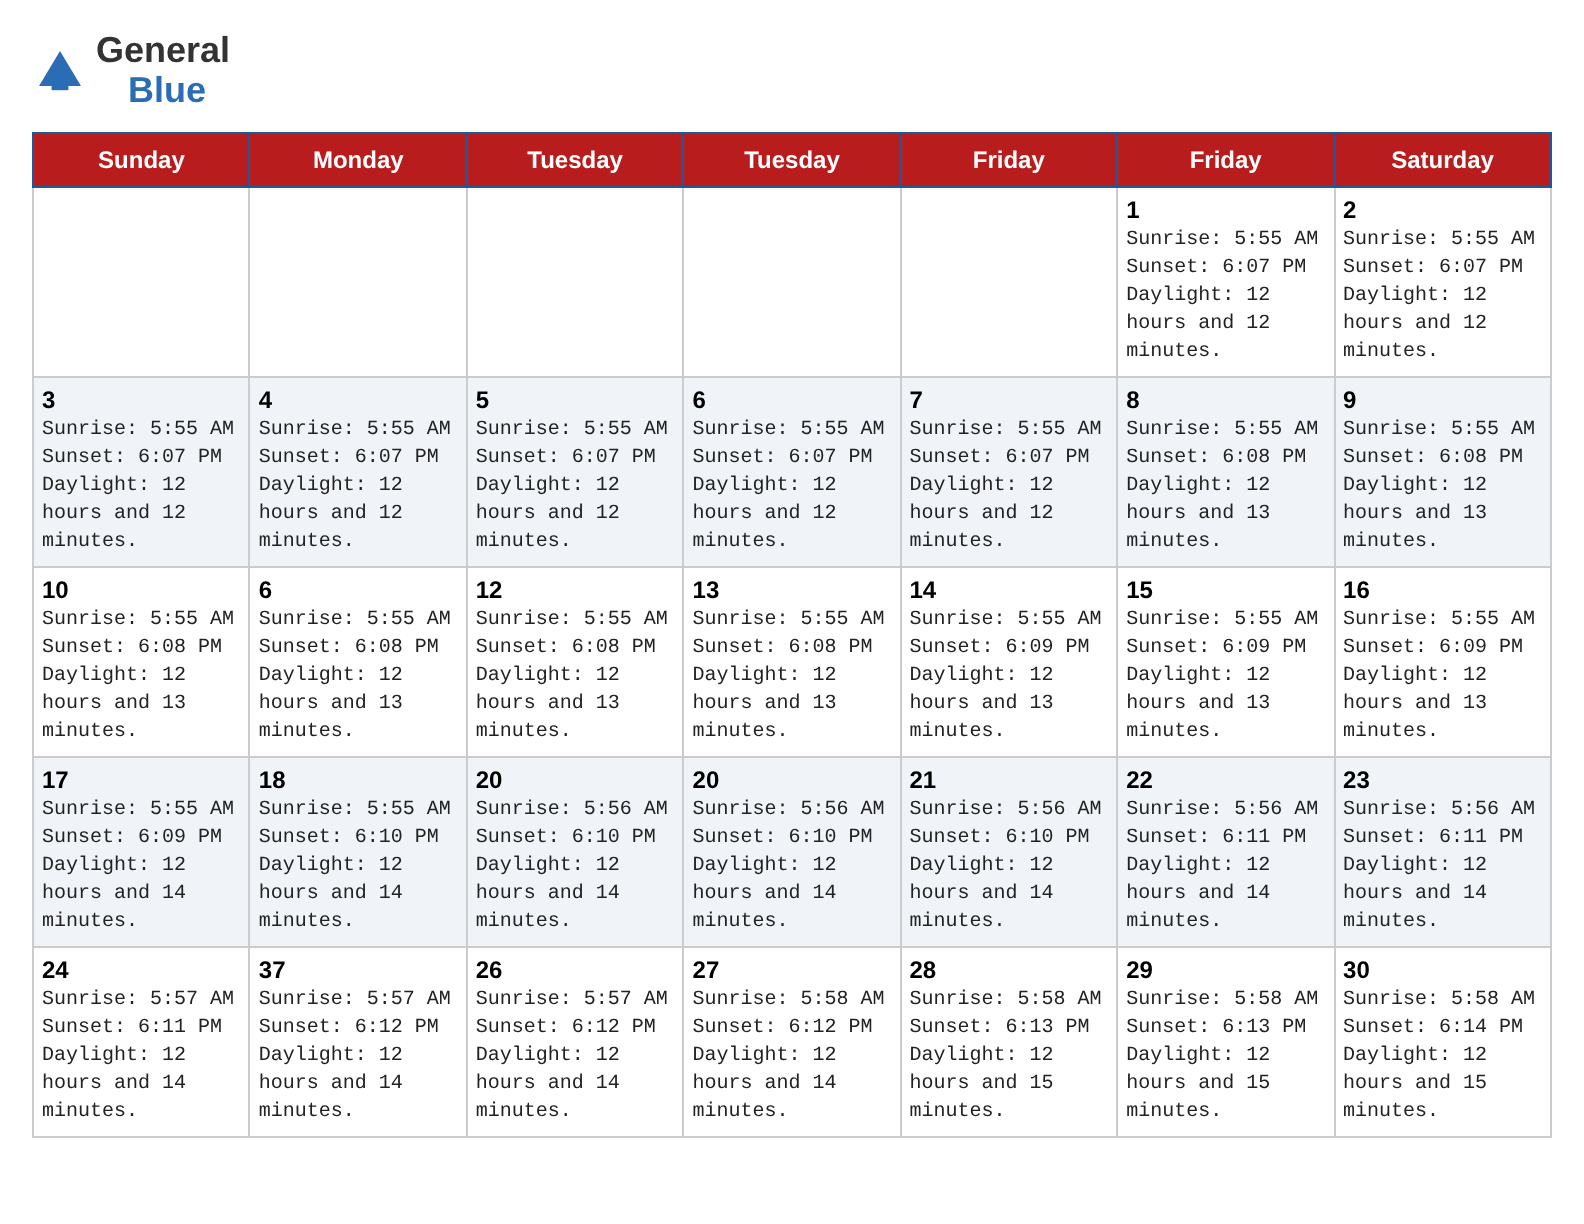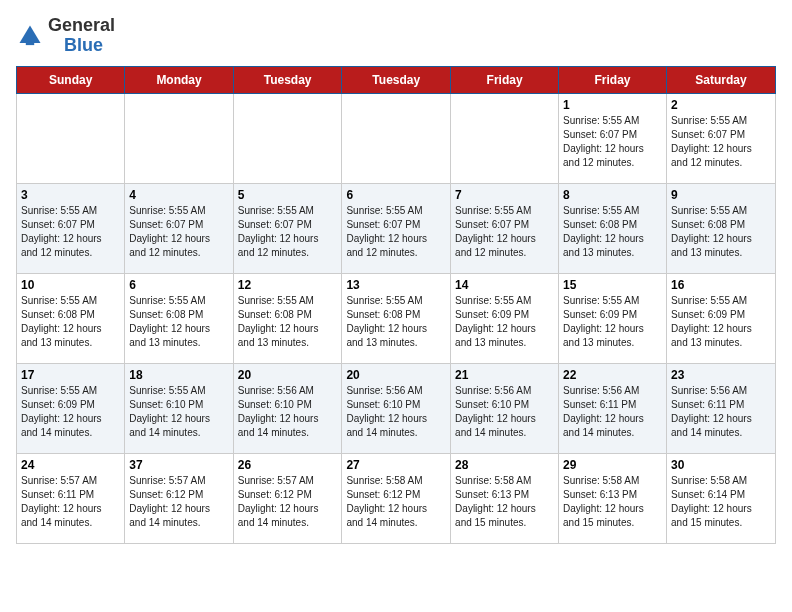--- a/index.html
+++ b/index.html
@@ -83,20 +83,21 @@
     .day-num {
       font-weight: bold;
       font-size: 12px;
       margin-bottom: 2px;
       display: block;
     }
     .day-info {
       font-size: 10px;
       color: #222;
       line-height: 1.4;
+      font-family: Liberation Mono, monospace;
     }
     .empty-cell {
       background: #fff !important;
     }
   </style>
 </head>
 <body>
 
 <div class="header">
   <div class="logo">

